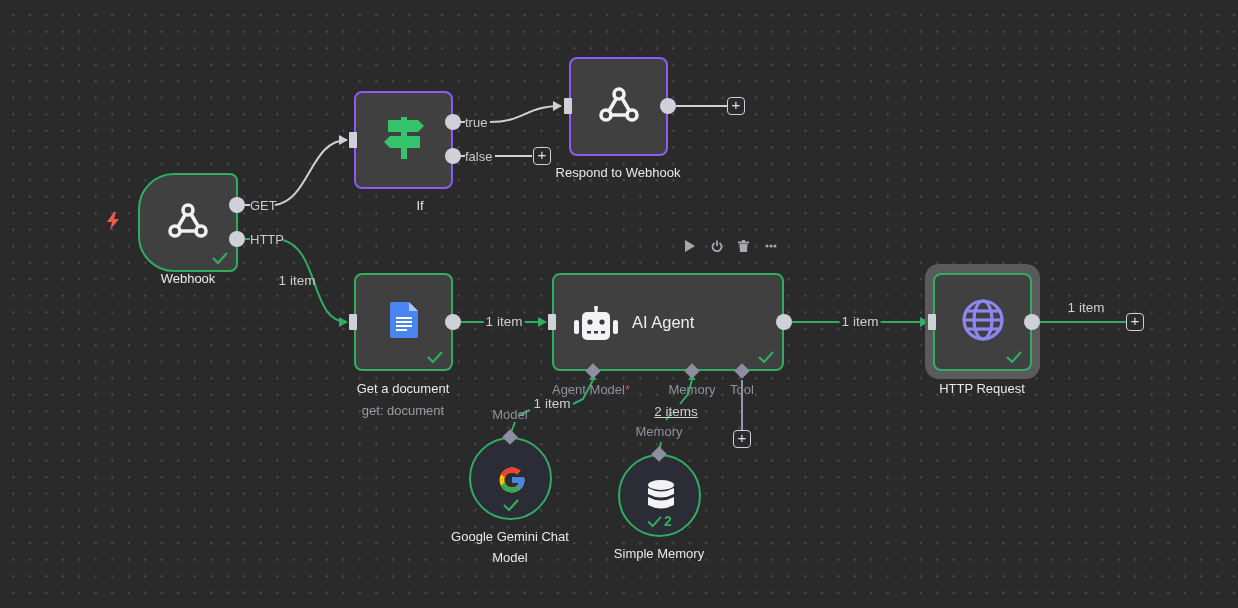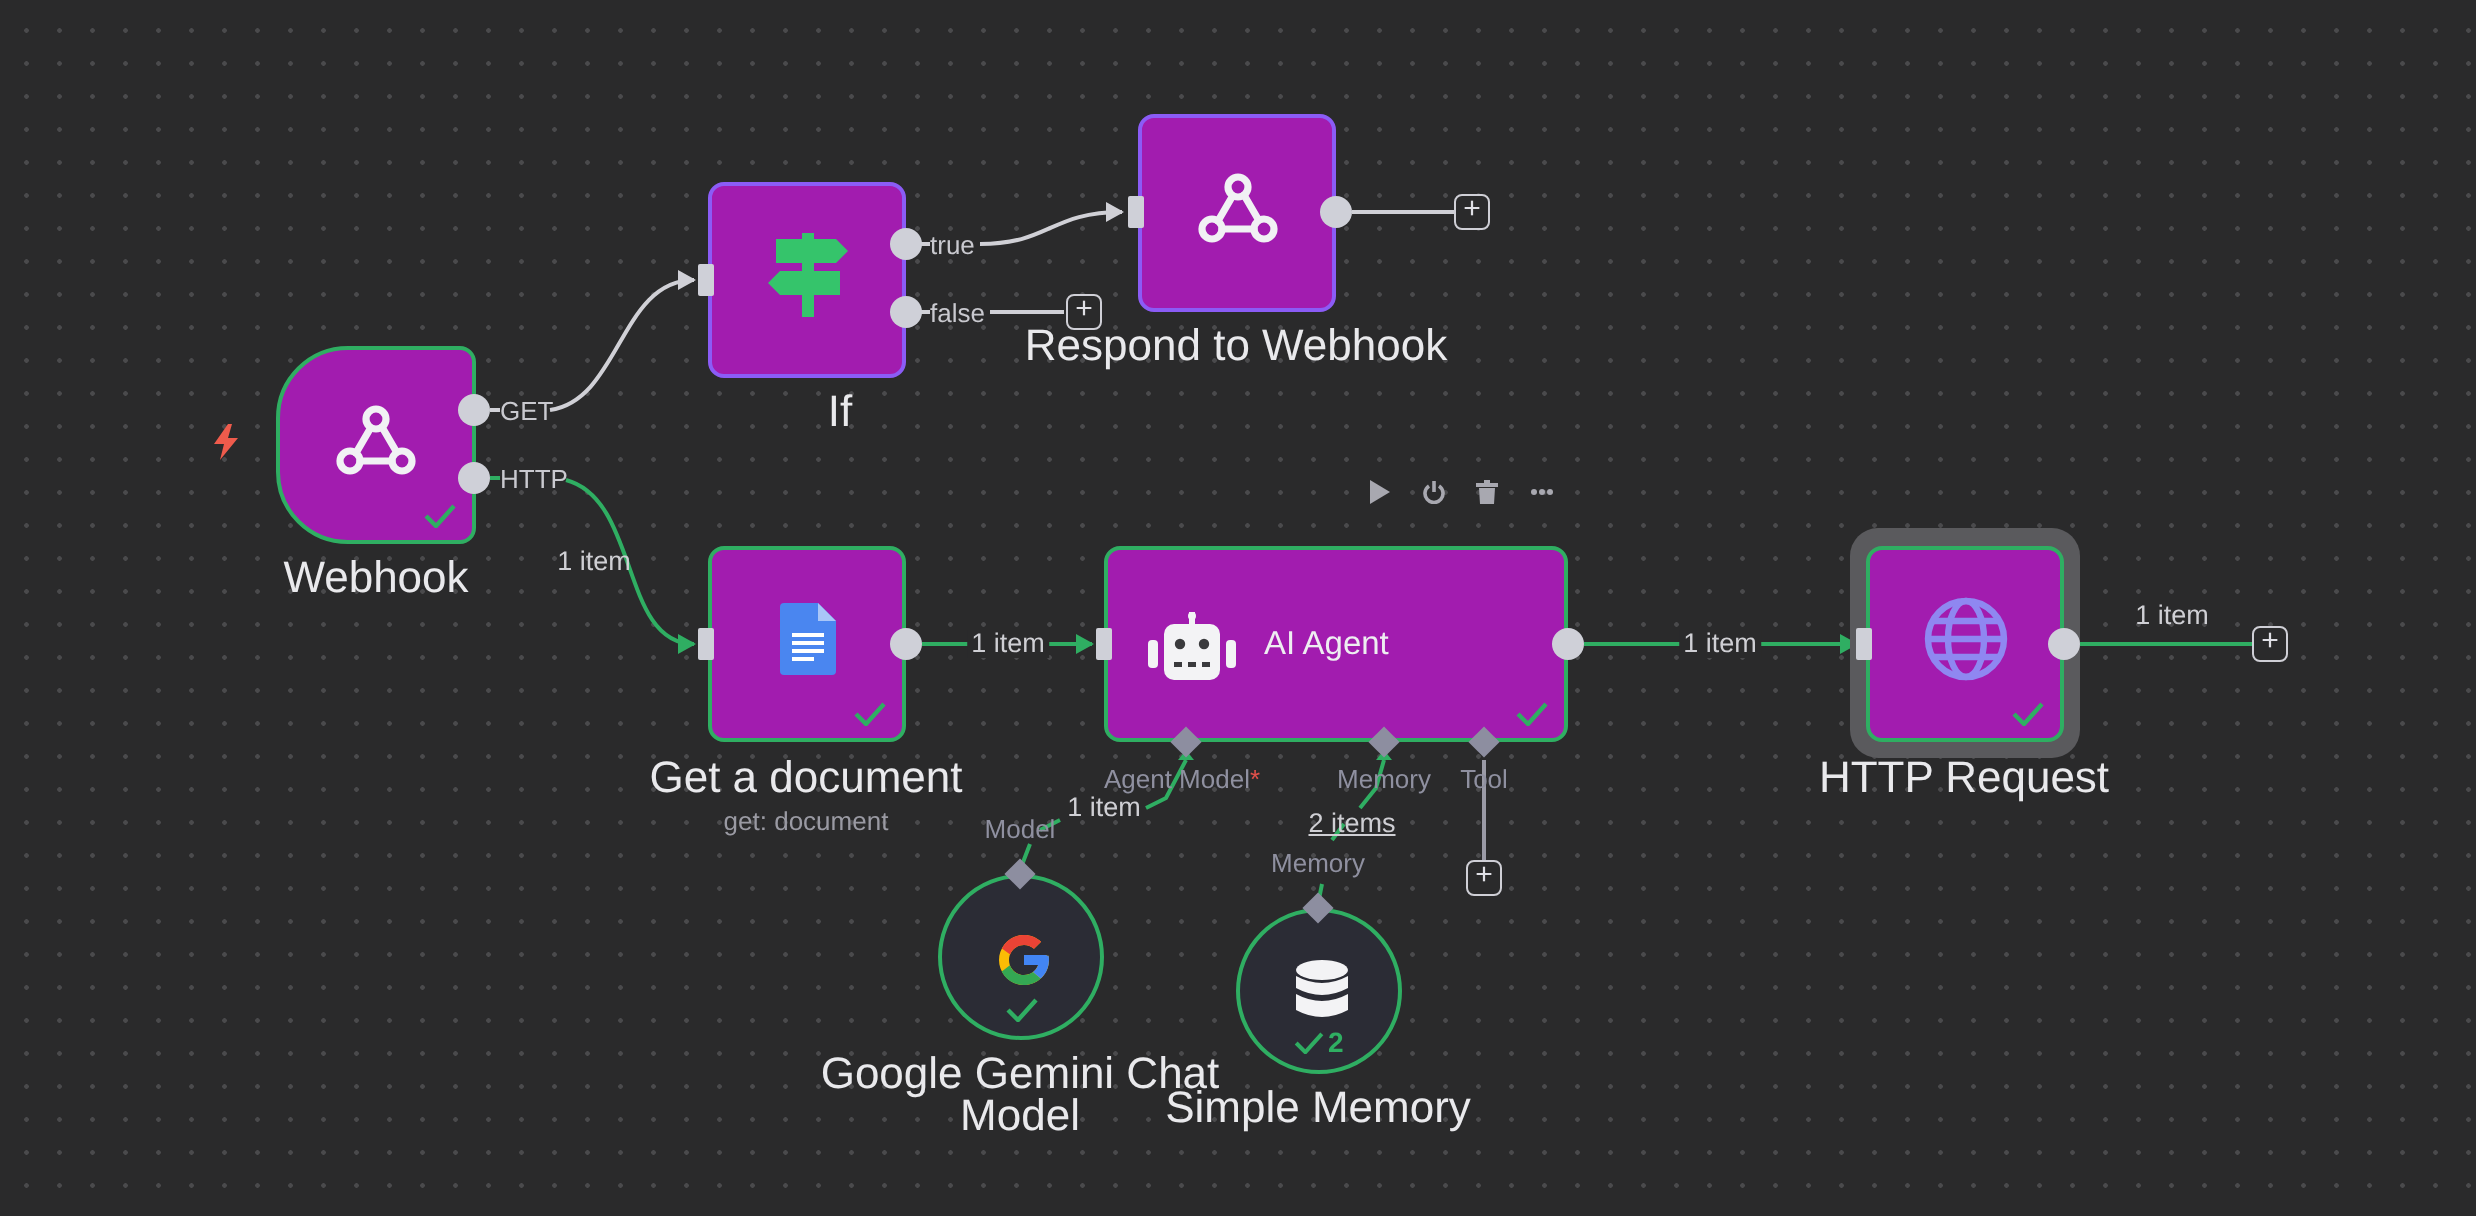--- a/index.html
+++ b/index.html
@@ -8,28 +8,28 @@
     background-color:#2a2a2b;
     background-image: radial-gradient(circle, #4a4a4c 1px, transparent 1.3px);
     background-size: 16.5px 16.5px;
     background-position: 5px 7px;
     font-family: "Liberation Sans", "DejaVu Sans", sans-serif;
     color:#e8e8ea;
   }
   #edges { position:absolute; left:0; top:0; width:1238px; height:608px; pointer-events:none; }
   .node {
     position:absolute; box-sizing:border-box;
-    background:#a21caf; border:2px solid #8b5cf6; border-radius:8px;
+    background:#404040; border:2px solid #8b5cf6; border-radius:8px;
   }
   .node.ok { border-color:#2fae62; }
   .node .icon { position:absolute; left:50%; top:50%; transform:translate(-50%,-50%); }
   .check { position:absolute; right:8px; bottom:6px; width:16px; height:12px; }
   .label {
     position:absolute; transform:translateX(-50%); text-align:center; white-space:nowrap;
-    font-size:22px; color:#e9e9ec; line-height:21px;
+    font-size:13px; color:#e9e9ec; line-height:21px;
   }
   .sublabel { position:absolute; transform:translateX(-50%); white-space:nowrap; font-size:13px; color:#9a9aa3; }
   .handle-out {
     position:absolute; width:16px; height:16px; border-radius:50%; background:#cfd0d8;
     transform:translate(-50%,-50%);
   }
   .handle-in {
     position:absolute; width:8px; height:16px; background:#cfd0d8; border-radius:1px;
     transform:translate(-50%,-50%);
   }
@@ -114,21 +114,21 @@
     </svg>
   </div>
   <svg class="check" viewBox="0 0 16 12">
       <path d="M1,6 L6,11 L15,1" stroke="#2fae62" stroke-width="2.2" fill="none"></path>
     </svg>
 </div>
 <div class="handle-out" style="left:237px; top:205px;"></div>
 <div class="handle-out" style="left:237px; top:239px;"></div>
 <span class="port-label" style="left:250px; top:199px;">GET</span>
 <span class="port-label" style="left:250px; top:233px;">HTTP</span>
-<div class="label" style="left:188px; top:278px;">Webhook</div>
+<div class="label" style="left:188px; top:268px;">Webhook</div>
 
 <div class="node" style="left:354px; top:91px; width:99px; height:98px;">
   <div class="icon">
     <svg width="44" height="42" viewBox="0 0 44 42">
       <path d="M6,3 L36,3 L42,9 L36,15 L6,15 z" fill="#35c46b"></path>
       <path d="M38,19 L8,19 L2,25 L8,31 L38,31 z" fill="#35c46b"></path>
       <rect x="19" y="0" width="6" height="4" fill="#35c46b"></rect>
       <rect x="19" y="15" width="6" height="4" fill="#35c46b"></rect>
       <rect x="19" y="31" width="6" height="11" fill="#35c46b"></rect>
     </svg>

